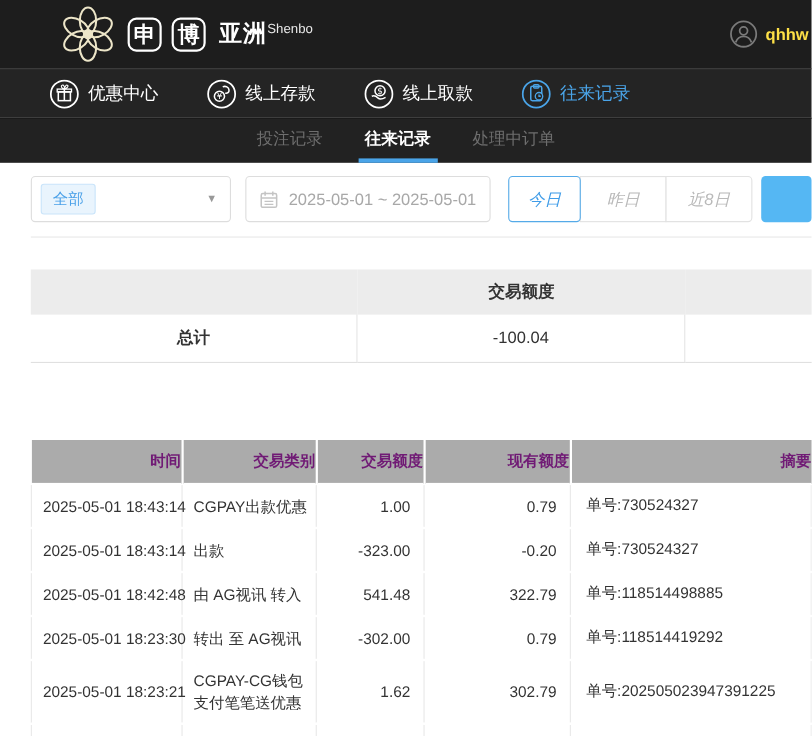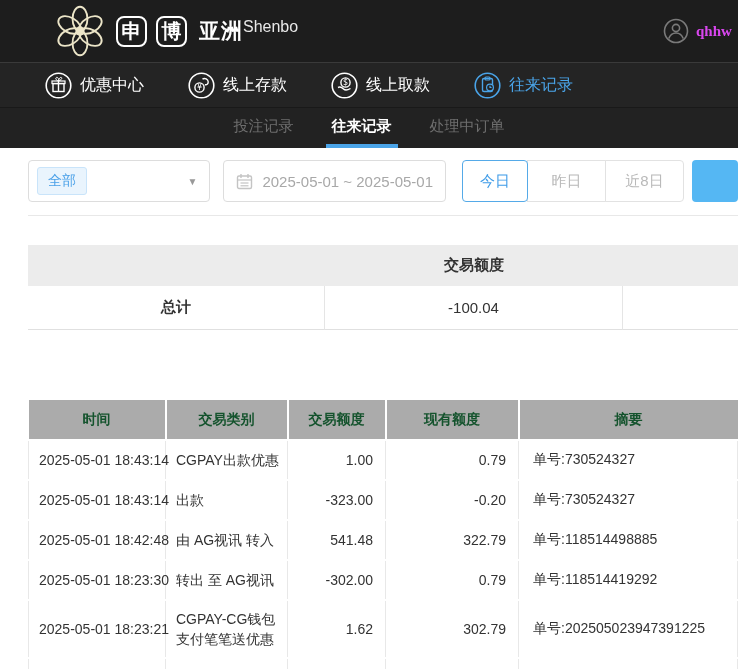--- a/index.html
+++ b/index.html
@@ -16,23 +16,23 @@
   }
   .logo { display:flex; align-items:center; gap:6px; cursor:pointer; }
   .logo-flower { width:56px; height:56px; margin-right:2px; }
   .logo-box {
     width:31px; height:31px; border:2px solid #fff; border-radius:8px;
     display:inline-flex; align-items:center; justify-content:center;
     color:#fff; font-size:20px; font-weight:bold; margin-right:3px;
   }
   .logo-region { display:flex; flex-direction:row; justify-content:center; margin-left:3px; }
   .logo-region .cn { color:#fff; font-size:21px; font-weight:bold; line-height:22px; letter-spacing:1px; }
-  .logo-region .en { color:#e8e8e8; font-size:16px; line-height:13px; }
+  .logo-region .en { color:#e8e8e8; font-size:12px; line-height:13px; }
   .userbox { display:flex; align-items:center; gap:7px; padding-right:0; width:75px; flex-shrink:0; overflow:hidden; }
-  .userbox .uname { color:#d946ef; font-size:15px; font-weight:bold; white-space:nowrap;font-family:Liberation Serif, serif; }
+  .userbox .uname { color:#fde047; font-size:15px; font-weight:bold; white-space:nowrap; }
 
   
   .mainnav {
     height:45px; background:#242424; border-top:1px solid #3a3a3a;
     display:flex; align-items:center; padding-left:45px; gap:44px; overflow:hidden;
   }
   .nav-item { display:flex; align-items:center; gap:8px; color:#fff; font-size:16px;
     white-space:nowrap; cursor:pointer; flex-shrink:0; }
   .nav-item.active { color:#4aa4e8; }
   .nav-item svg { display:block; }
@@ -64,21 +64,21 @@
   .select .caret { color:#999; font-size:10px; }
   .datebox {
     margin-left:13px; width:227px; height:42px; border:1px solid #ddd; border-radius:4px;
     display:flex; align-items:center; gap:9px; padding:0 12px; cursor:pointer; background:#fff;
   }
   .datebox .dtext { color:#a8a8a8; font-size:15px; white-space:nowrap; }
   .btn-group { display:flex; margin-left:16px; height:42px; }
   .range-btn {
     width:79px; height:42px; background:#fff; border:1px solid #e2e2e2;
     color:#b9b9b9; font-size:15px; display:flex; align-items:center; justify-content:center;
-    cursor:pointer; margin-left:-1px;
+    cursor:pointer; margin-left:-1px;font-style:italic;
   }
   .range-btn:first-child { margin-left:0; border-radius:4px 0 0 4px; }
   .range-btn:last-child { border-radius:0 4px 4px 0; }
   .range-btn.active { border:1px solid #55aae8; color:#3f9ce8; z-index:2; border-radius:4px; width:66px; }
   .search-btn {
     margin-left:8px; width:46px; height:42px; background:#55b7f3; border:none;
     border-radius:4px; flex-shrink:0; cursor:pointer;
   }
 
   .divider { border:none; border-top:1px solid #e8e8e8; margin:9px 0 0 28px; }
@@ -95,22 +95,22 @@
     font-size:15px; color:#333; border-bottom:1px solid #e0e0e0;
   }
   .summary .sbody div:nth-child(-n+2) { border-right:1px solid #e5e5e5; }
   .summary .sbody .slabel { font-weight:bold; }
 
   
   .dtable { margin:70px 0 0 28px; width:710px; border-collapse:collapse; table-layout:fixed; font-size:14px; }
   .dtable col.c-time { width:137px; } .dtable col.c-type { width:122px; }
   .dtable col.c-amt { width:98px; }  .dtable col.c-bal { width:133px; }
   .dtable thead th {
-    background:#ababab; color:#14532d; font-weight:bold; height:40px;
-    border-right:2px solid #fff; font-size:14px;
+    background:#ababab; color:#701a75; font-weight:bold; height:40px;
+    border-right:2px solid #fff; font-size:14px;text-align:right;
   }
   .dtable thead th:last-child { border-right:none; }
   .dtable tbody td {
     border:1px solid #e8e8e8; height:40px; padding:8px 0; color:#333;
     word-break:break-all; background:#fff;
   }
   .dtable tbody tr { border-top:2px solid #fff; }
   .td-time { padding-left:10px !important; white-space:nowrap; }
   .td-type { padding-left:10px !important; padding-right:8px !important; line-height:20px; }
   .td-amt  { text-align:right; padding-right:12px !important; }

